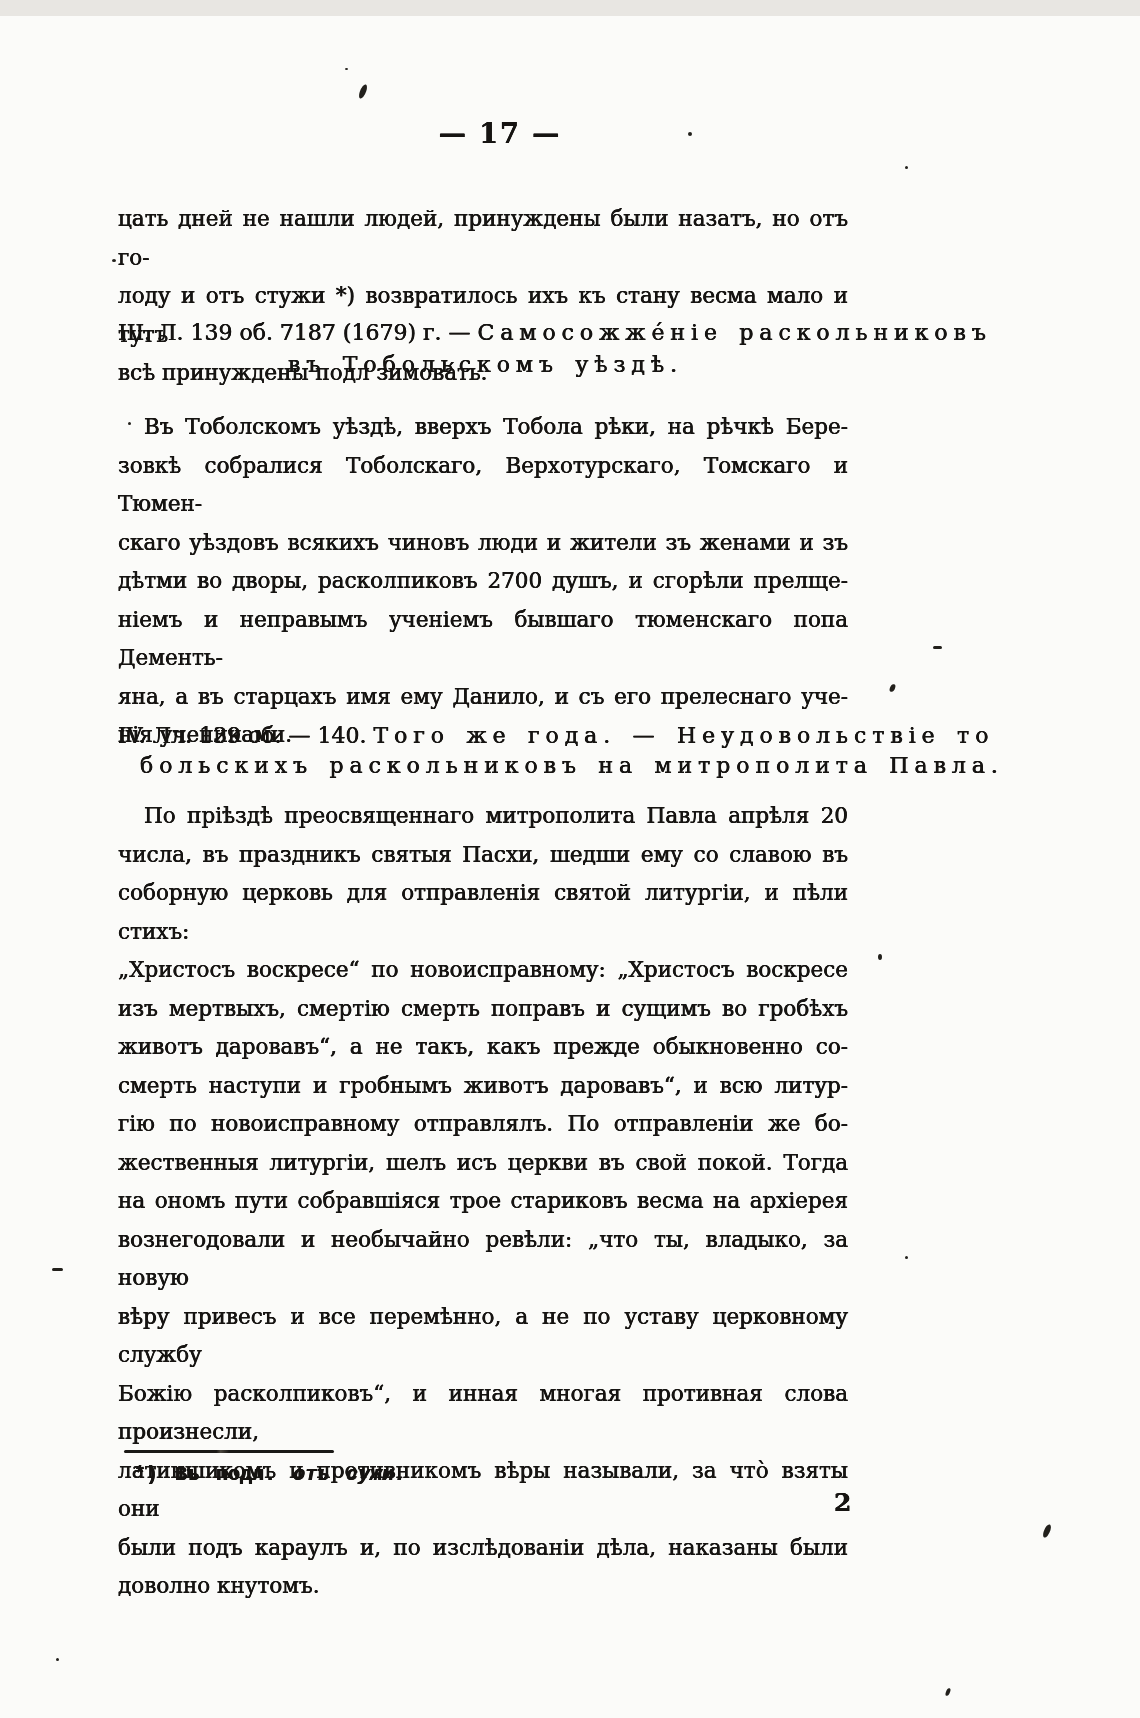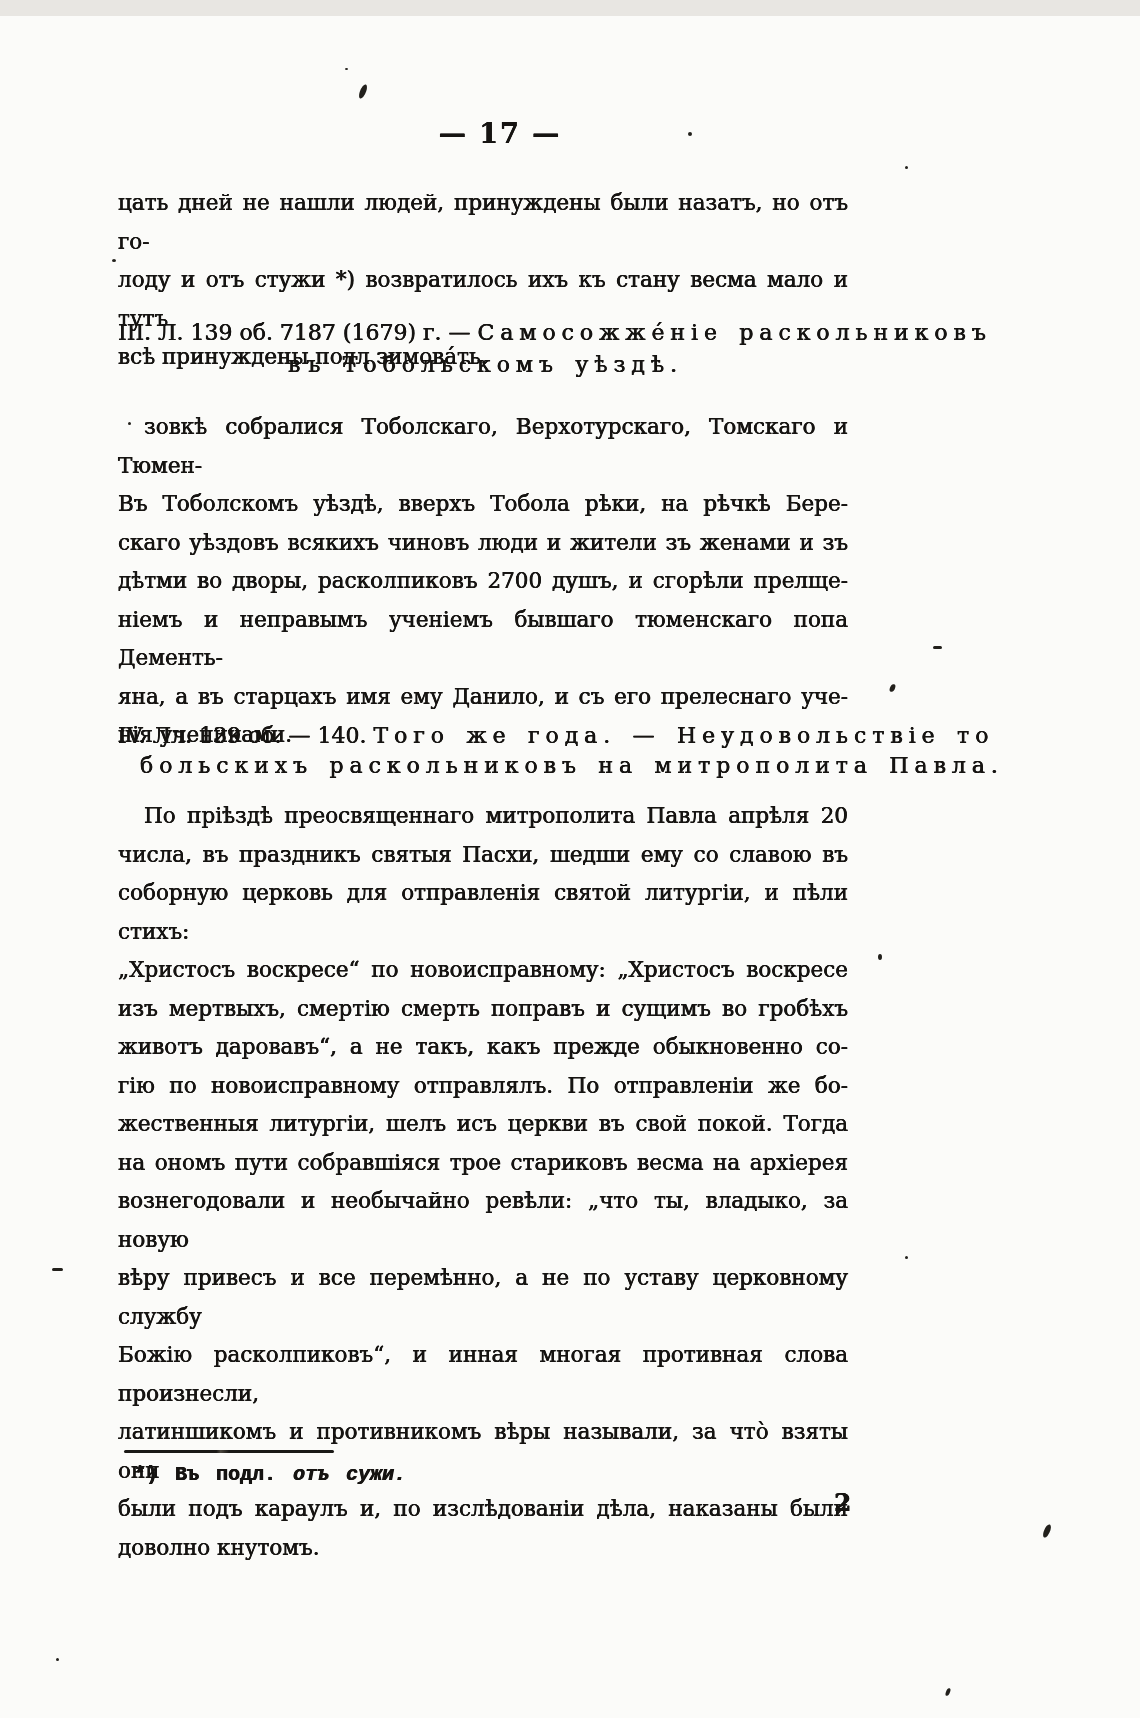--- a/index.html
+++ b/index.html
@@ -20,21 +20,21 @@
     text-align:center; font-size:27px; font-weight:bold;
     letter-spacing:2px;
   }
 
   .para{ position:absolute; left:118px; width:730px; font-size:21.5px; line-height:38.5px; }
   .tline{ text-align:justify; text-align-last:justify; }
   .tline.flush{ text-align-last:left; }
   .para .tline:first-child{ text-indent:26px; }
   .para.p1 .tline:first-child{ text-indent:0; }
 
-  .p1{ top:168px; }
+  .p1{ top:184px; }
   .p2{ top:392px; }
   .p3{ top:781px; }
 
   .heading{ position:absolute; left:118px; width:735px; font-size:22px; line-height:32px; }
   .h3{ top:301px; }
   .h4{ top:705px; line-height:30px; }
   .hline{ white-space:nowrap;text-align:center; }
   .hcenter{ text-align:center; }
   .sp{ letter-spacing:0.27em; word-spacing:0.16em; }
   .indent2{ padding-left:22px; }
@@ -72,41 +72,42 @@
       <div class="tline">лоду и отъ стужи *) возвратилось ихъ къ стану весма мало и тутъ</div>
       <div class="tline flush">всѣ принуждены подл зимова́ть.</div>
     </div>
 
   <div class="heading h3">
     <div class="hline hcenter"><span>III. Л. 139 об. 7187 (1679) г. —</span> <span class="sp">Самосожже́ніе раскольниковъ</span></div>
     <div class="hline hcenter sp">въ Тобольскомъ уѣздѣ.</div>
   </div>
 
   <div class="para p2">
+      <div class="tline">Въ Тоболскомъ уѣздѣ, вверхъ Тобола рѣки, на рѣчкѣ Бере-</div>
       <div class="tline">зовкѣ собралися Тоболскаго, Верхотурскаго, Томскаго и Тюмен-</div>
-      <div class="tline">Въ Тоболскомъ уѣздѣ, вверхъ Тобола рѣки, на рѣчкѣ Бере-</div>
       <div class="tline">скаго уѣздовъ всякихъ чиновъ люди и жители зъ женами и зъ</div>
       <div class="tline">дѣтми во дворы, расколпиковъ 2700 душъ, и сгорѣли прелще-</div>
       <div class="tline">ніемъ и неправымъ ученіемъ бывшаго тюменскаго попа Дементь-</div>
       <div class="tline">яна, а въ старцахъ имя ему Данило, и съ его прелеснаго уче-</div>
       <div class="tline flush">нія учениками.</div>
     </div>
 
   <div class="heading h4">
     <div class="hline"><span>IV. Лл. 139 об. — 140.</span> <span class="sp">Того же года. — Неудовольствіе то</span></div>
     <div class="hline indent2 sp">больскихъ раскольниковъ на митрополита Павла.</div>
   </div>
 
   <div class="para p3">
       <div class="tline">По пріѣздѣ преосвященнаго митрополита Павла апрѣля 20</div>
       <div class="tline">числа, въ праздникъ святыя Пасхи, шедши ему со славою въ</div>
       <div class="tline">соборную церковь для отправленія святой литургіи, и пѣли стихъ:</div>
       <div class="tline">„Христосъ воскресе“ по новоисправному: „Христосъ воскресе</div>
       <div class="tline">изъ мертвыхъ, смертію смерть поправъ и сущимъ во гробѣхъ</div>
       <div class="tline">животъ даровавъ“, а не такъ, какъ прежде обыкновенно со-</div>
+      <div class="tline">смерть наступи и гробнымъ животъ даровавъ“, и всю литур-</div>
       <div class="tline">гію по новоисправному отправлялъ. По отправленіи же бо-</div>
       <div class="tline">жественныя литургіи, шелъ исъ церкви въ свой покой. Тогда</div>
       <div class="tline">на ономъ пути собравшіяся трое стариковъ весма на архіерея</div>
       <div class="tline">вознегодовали и необычайно ревѣли: „что ты, владыко, за новую</div>
       <div class="tline">вѣру привесъ и все перемѣнно, а не по уставу церковному службу</div>
       <div class="tline">Божію расколпиковъ“, и инная многая противная слова произнесли,</div>
       <div class="tline">латиншикомъ и противникомъ вѣры называли, за что̀ взяты они</div>
       <div class="tline">были подъ караулъ и, по изслѣдованіи дѣла, наказаны были</div>
       <div class="tline flush">доволно кнутомъ.</div>
     </div>

